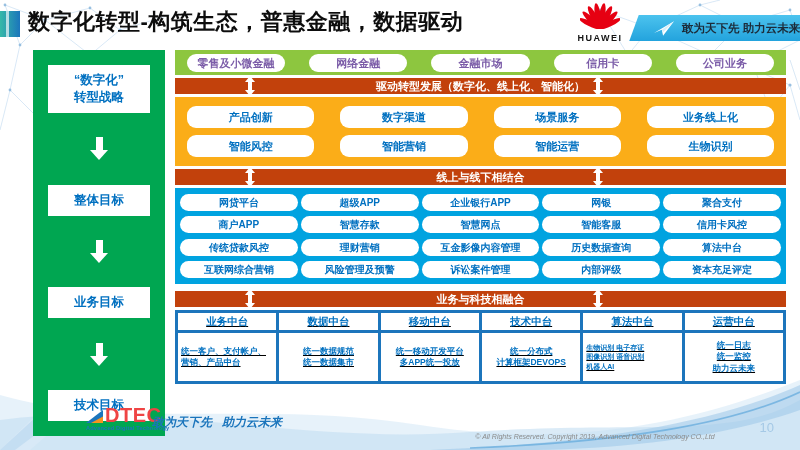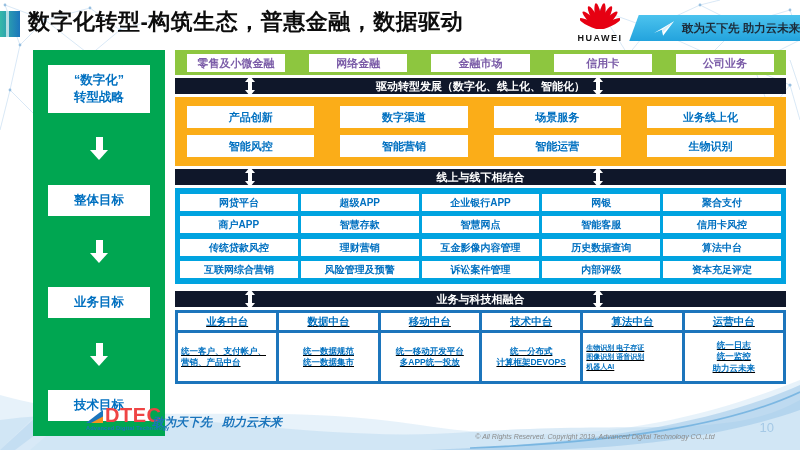--- a/index.html
+++ b/index.html
@@ -31,23 +31,23 @@
     text-align:center;padding:7px 2px;box-sizing:border-box;white-space:pre-line;line-height:1.35;}
   .darrow{display:flex;flex-direction:column;align-items:center;}
   .darrow .shaft{width:7px;height:13px;background:#fff;}
   .darrow .head{width:0;height:0;border-left:9px solid transparent;border-right:9px solid transparent;
     border-top:10px solid #fff;}
 
   
   .main{position:absolute;left:175px;top:50px;width:611px;height:334px;z-index:1;}
   .row-green{position:absolute;left:0;top:0;width:100%;height:25px;background:#8dc63f;
     display:flex;align-items:center;gap:24px;padding:0 12px;box-sizing:border-box;}
-  .cell{background:#fff;text-align:center;font-weight:700;overflow:hidden;white-space:nowrap;}
+  .cell{background:#fff;text-align:center;font-weight:700;overflow:hidden;white-space:nowrap;border-radius:9px;}
   .green-cell{flex:1;height:18px;line-height:18px;font-size:11px;color:#7b5ca8;}
-  .banner{position:absolute;left:0;width:100%;height:16px;background:#0f172a;color:#fff;
+  .banner{position:absolute;left:0;width:100%;height:16px;background:#c2410c;color:#fff;
     font-size:11px;font-weight:700;display:flex;align-items:center;justify-content:center;}
   .banner-1{top:28px;} .banner-2{top:119px;} .banner-3{top:241px;}
   .varrow{position:absolute;top:-2px;display:flex;flex-direction:column;align-items:center;}
   .varrow .hu{width:0;height:0;border-left:5px solid transparent;border-right:5px solid transparent;
     border-bottom:6px solid #fff;}
   .varrow .sh{width:4px;height:8px;background:#fff;}
   .varrow .hd{width:0;height:0;border-left:5px solid transparent;border-right:5px solid transparent;
     border-top:6px solid #fff;}
   .va-left{left:70px;} .va-right{left:418px;}
 

